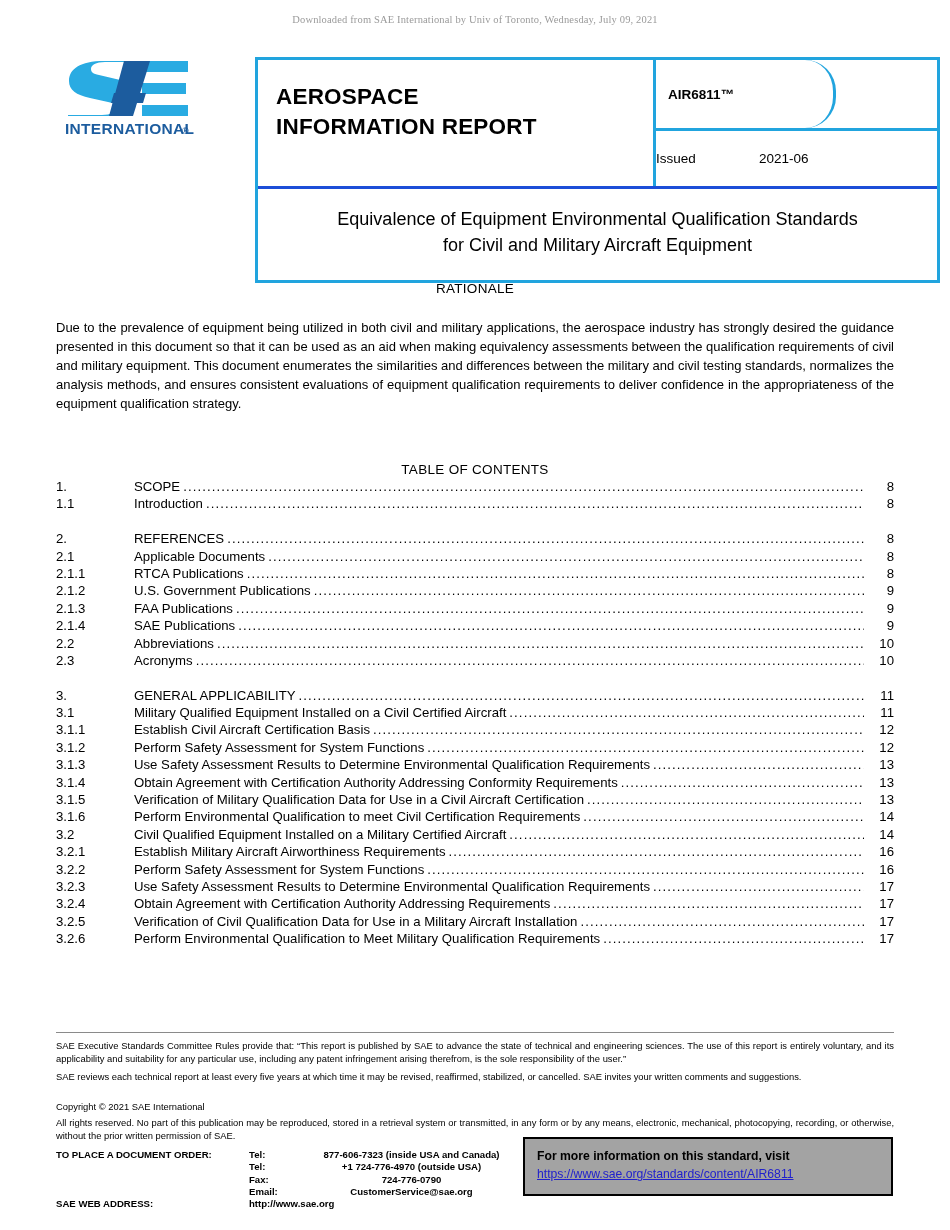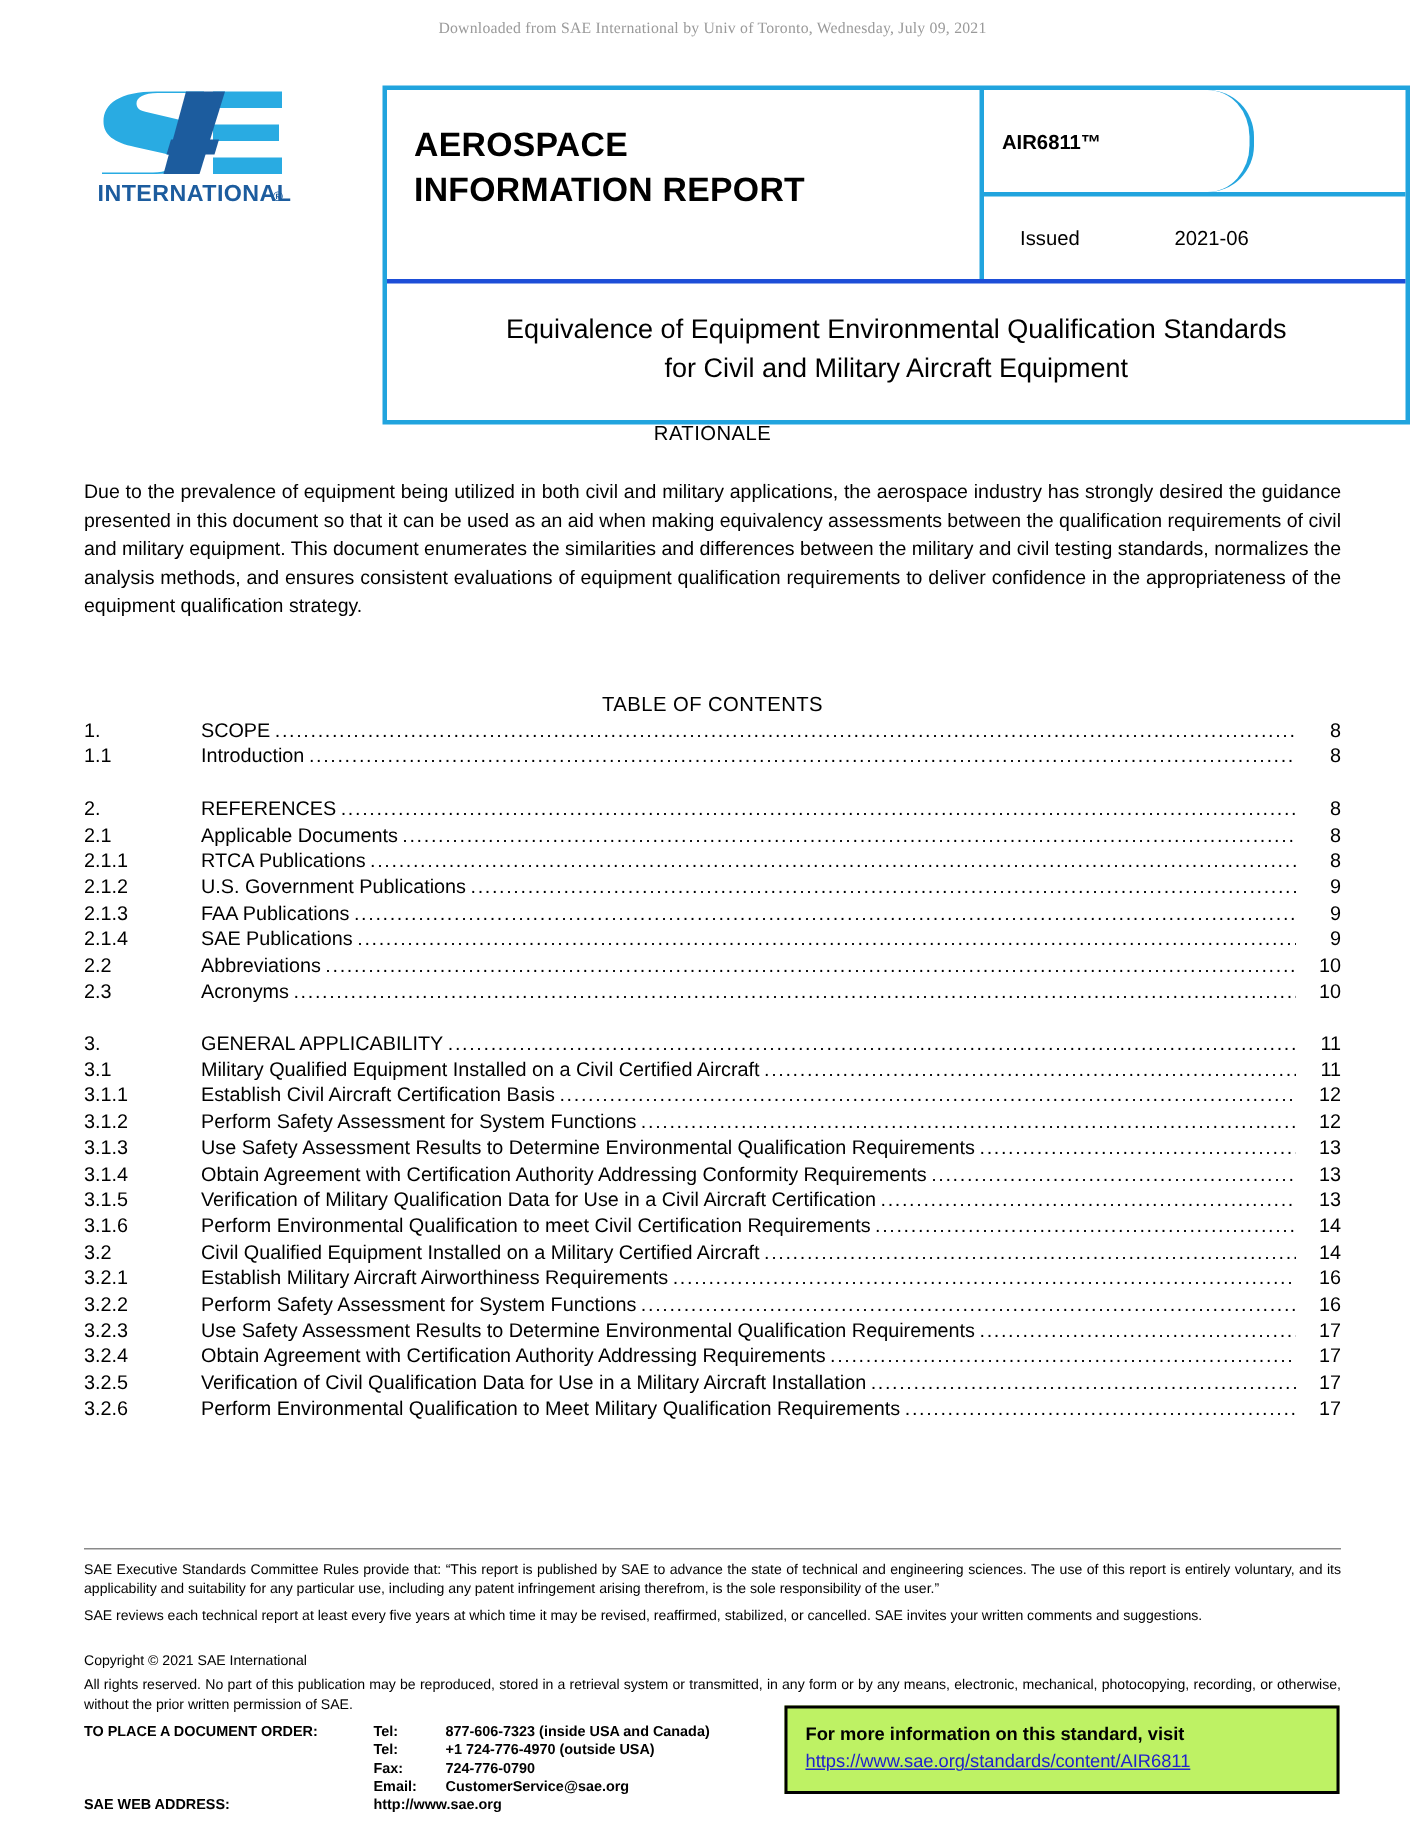--- a/index.html
+++ b/index.html
@@ -91,21 +91,21 @@
     font-weight: bold;
     border-radius: 31px;
   }
   .hdr-blank {
     flex: 1;
   }
   .hdr-rbot {
     flex: 1;
     display: flex;
     align-items: center;
-    padding-left: 24px;
+    padding-left: 0;
     min-height: 55px;
   }
   .hdr-issued-label {
     font-size: 13.5px;
     width: 103px;
   }
   .hdr-issued-date {
     font-size: 13.5px;
   }
   .hdr-subtitle {
@@ -214,31 +214,31 @@
     align-items: baseline;
   }
   .order-label {
     width: 193px;
     flex: none;
   }
   .order-key {
     width: 48px;
     flex: none;
   }
-  .order-val { flex: 1; }
+  .order-val { flex: 1; text-align: center; }
 
   .info-box {
     position: absolute;
     left: 523px;
     top: 1137px;
     width: 370px;
     border: 2.2px solid #000000;
     box-sizing: border-box;
     padding: 9px 12px 11px 12px;
-    background: #bef264;
+    background: #a3a3a3;
   }
   .info-box-title {
     font-size: 12.2px;
     font-weight: bold;
     line-height: 1.35;
   }
   .info-box-link {
     font-size: 12.2px;
     color: #2121CC;
     text-decoration: underline;

